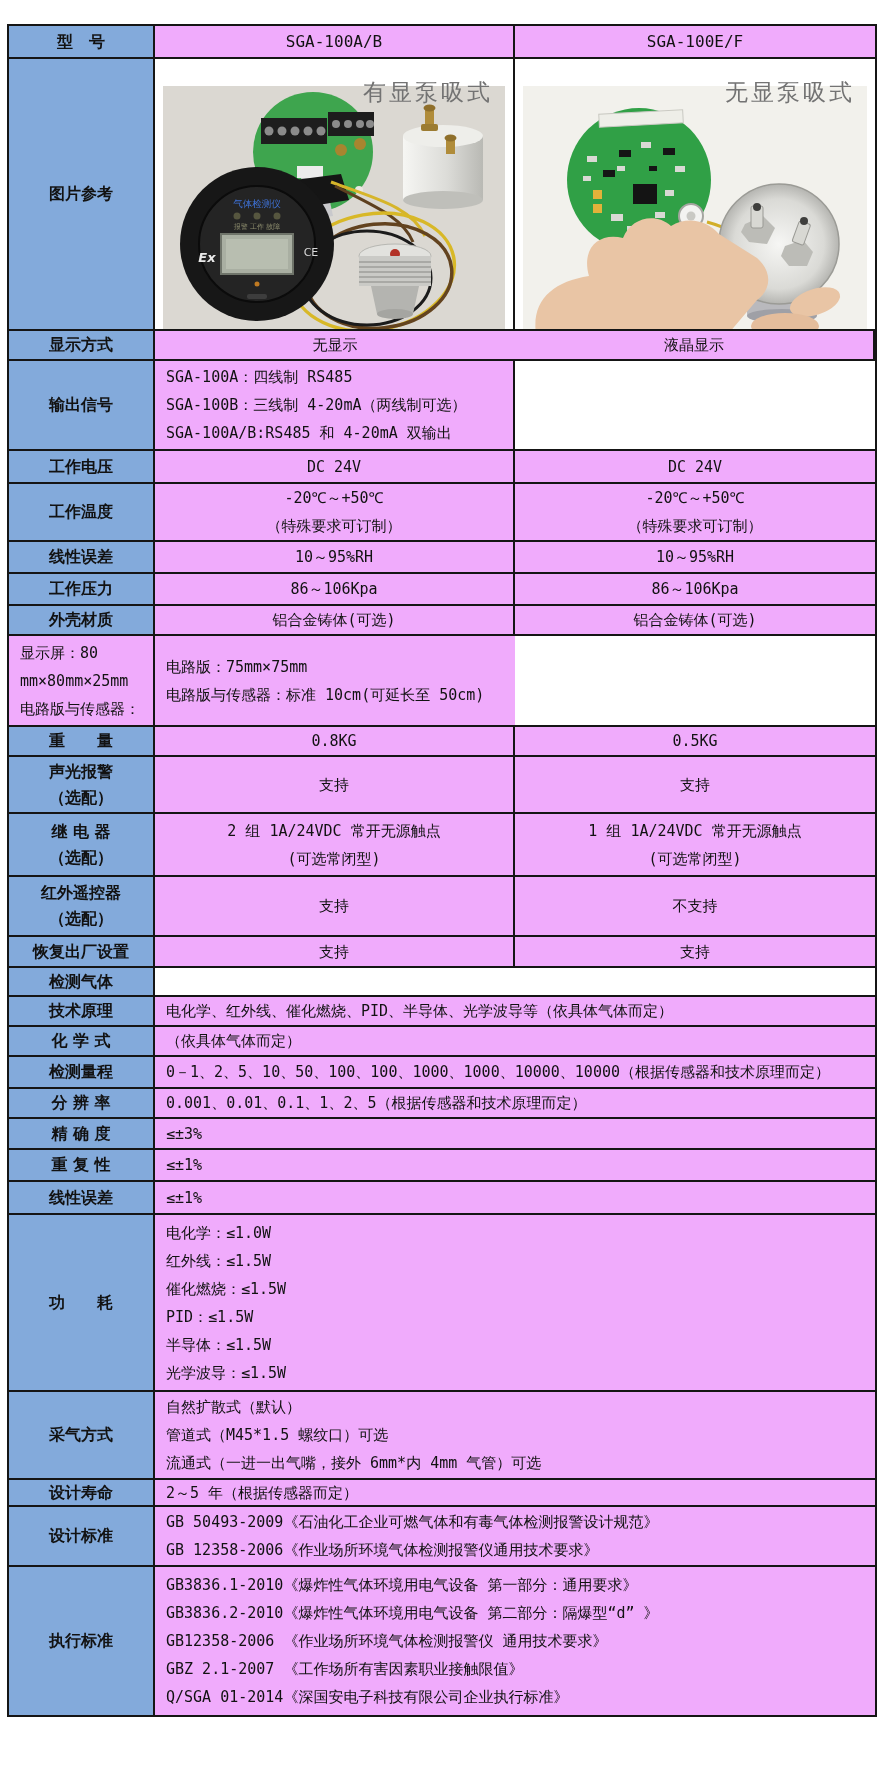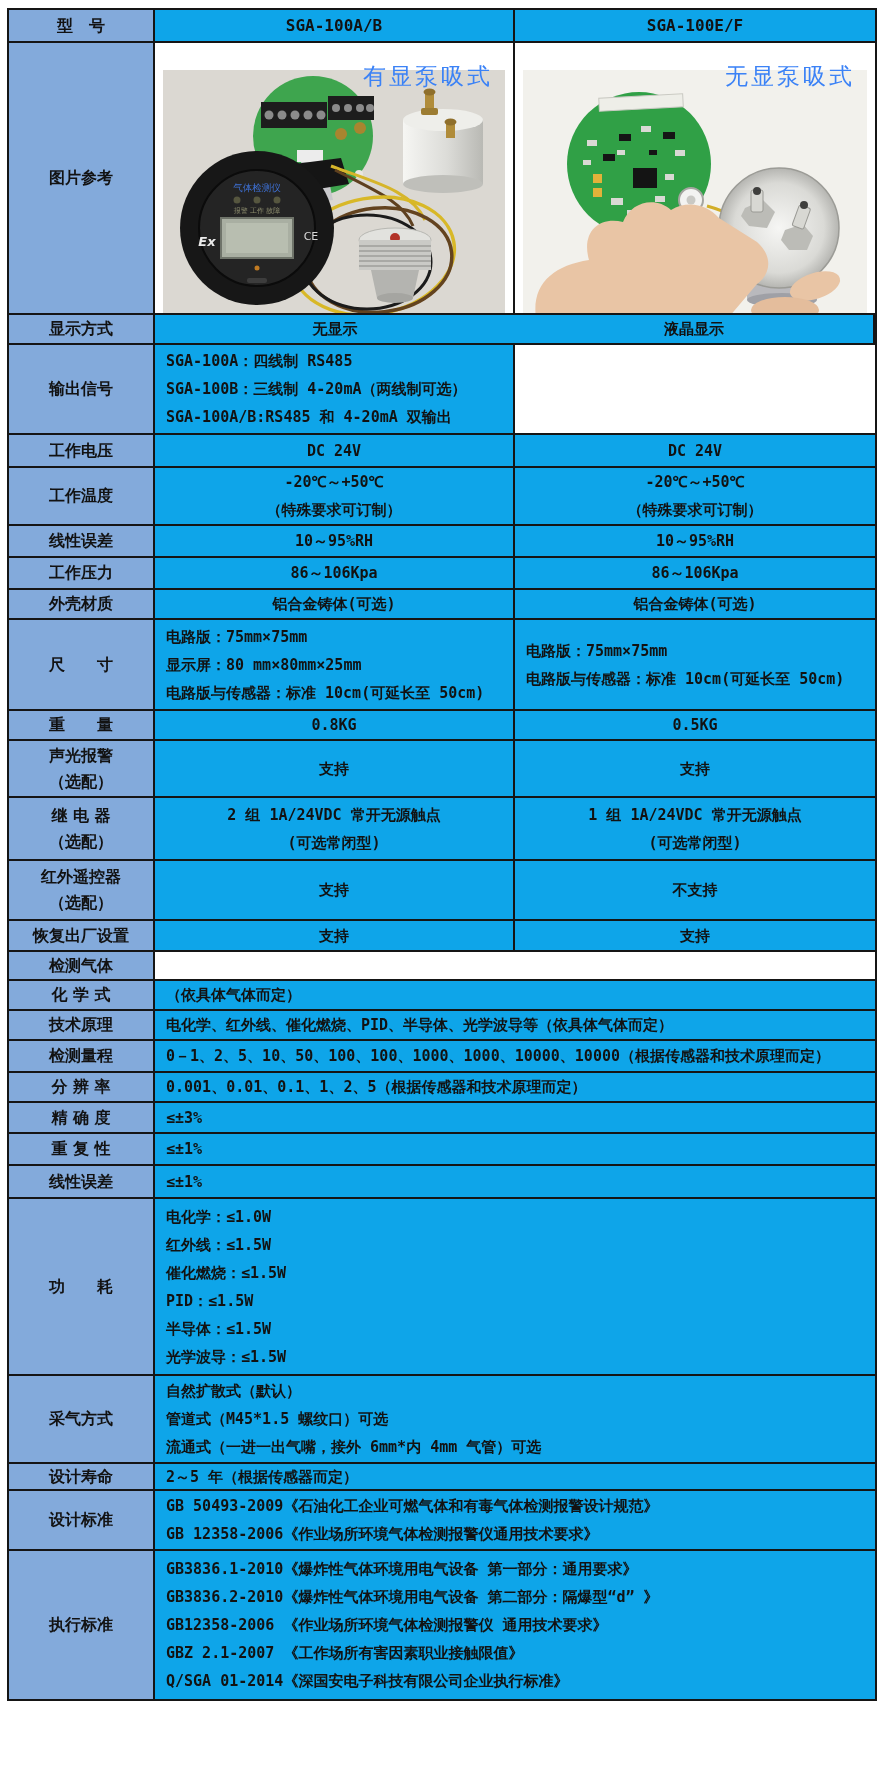--- a/index.html
+++ b/index.html
@@ -1,41 +1,40 @@
 <!DOCTYPE html>
 <html><head>
 <meta charset="utf-8">
 <style>
   html,body{margin:0;padding:0;}
   body{
     width:881px;height:1768px;position:relative;background:#ffffff;
     font-family:"DejaVu Sans","Liberation Sans",sans-serif;color:#121212;
   }
-  .tbl{position:absolute;left:7px;top:8px;border:2px solid #151515;background:#fff;}
+  .tbl{position:absolute;left:7px;top:24px;border:2px solid #151515;background:#fff;}
   .row{display:grid;grid-template-columns:146px 360px 360px;border-bottom:2px solid #151515;box-sizing:content-box;}
   .row:last-child{border-bottom:none;}
   .cell{box-sizing:border-box;display:flex;align-items:center;white-space:pre-line;overflow:hidden;}
   .lab{
     background:#83aadb;justify-content:center;text-align:center;
     font-weight:bold;font-size:16px;line-height:26px;border-right:2px solid #151515;
   }
   .val{
-    background:#0ea5e9;font-size:15px;line-height:28px;
+    background:#f0abfc;font-size:15px;line-height:28px;
     font-family:"DejaVu Sans Mono","Liberation Mono",monospace;
-    font-weight:bold;
   }
   .hdr .val{font-size:16px;}
   .c{justify-content:center;text-align:center;}
   .l{justify-content:flex-start;text-align:left;padding-left:11px;padding-right:6px;}
   .mid{border-right:2px solid #151515;}
   .span2{grid-column:2/4;}
   .imgcell{background:#ffffff;position:relative;padding:8px;display:block;}
   .imgcell svg{display:block;width:100%;height:100%;}
   .wm{
-    position:absolute;top:18px;right:20px;font-size:23px;color:#3b82f6;
+    position:absolute;top:18px;right:20px;font-size:23px;color:#737373;
     letter-spacing:3px;font-weight:500;pointer-events:none;
   }
 </style>
 </head>
 <body>
 
 <div class="tbl">
 
   <div class="row hdr" style="height:31px">
     <div class="cell lab">型　号</div>
@@ -210,21 +209,20 @@
     <div class="cell lab">工作压力</div>
     <div class="cell val c mid">86～106Kpa</div>
     <div class="cell val c">86～106Kpa</div>
   </div>
   <div class="row" style="height:28px">
     <div class="cell lab">外壳材质</div>
     <div class="cell val c mid">铝合金铸体(可选)</div>
     <div class="cell val c">铝合金铸体(可选)</div>
   </div>
   <div class="row" style="height:89px">
-    <div class="cell lab">尺　　寸</div>
     <div class="cell val l mid">电路版：75mm×75mm
 显示屏：80 mm×80mm×25mm
 电路版与传感器：标准 10cm(可延长至 50cm)</div>
     <div class="cell val l">电路版：75mm×75mm
 电路版与传感器：标准 10cm(可延长至 50cm)</div>
   </div>
   <div class="row" style="height:28px">
     <div class="cell lab">重　　量</div>
     <div class="cell val c mid">0.8KG</div>
     <div class="cell val c">0.5KG</div>
@@ -252,26 +250,26 @@
   <div class="row" style="height:29px">
     <div class="cell lab">恢复出厂设置</div>
     <div class="cell val c mid">支持</div>
     <div class="cell val c">支持</div>
   </div>
 
   <div class="row" style="height:27px">
     <div class="cell lab">检测气体</div>
   </div>
   <div class="row" style="height:28px">
+    <div class="cell lab">技术原理</div>
+    <div class="cell val l span2">电化学、红外线、催化燃烧、PID、半导体、光学波导等（依具体气体而定）</div>
+  </div>
+  <div class="row" style="height:28px">
     <div class="cell lab">化 学 式</div>
     <div class="cell val l span2">（依具体气体而定）</div>
-  </div>
-  <div class="row" style="height:28px">
-    <div class="cell lab">技术原理</div>
-    <div class="cell val l span2">电化学、红外线、催化燃烧、PID、半导体、光学波导等（依具体气体而定）</div>
   </div>
   <div class="row" style="height:30px">
     <div class="cell lab">检测量程</div>
     <div class="cell val l span2">0－1、2、5、10、50、100、100、1000、1000、10000、10000（根据传感器和技术原理而定）</div>
   </div>
   <div class="row" style="height:28px">
     <div class="cell lab">分 辨 率</div>
     <div class="cell val l span2">0.001、0.01、0.1、1、2、5（根据传感器和技术原理而定）</div>
   </div>
   <div class="row" style="height:29px">

